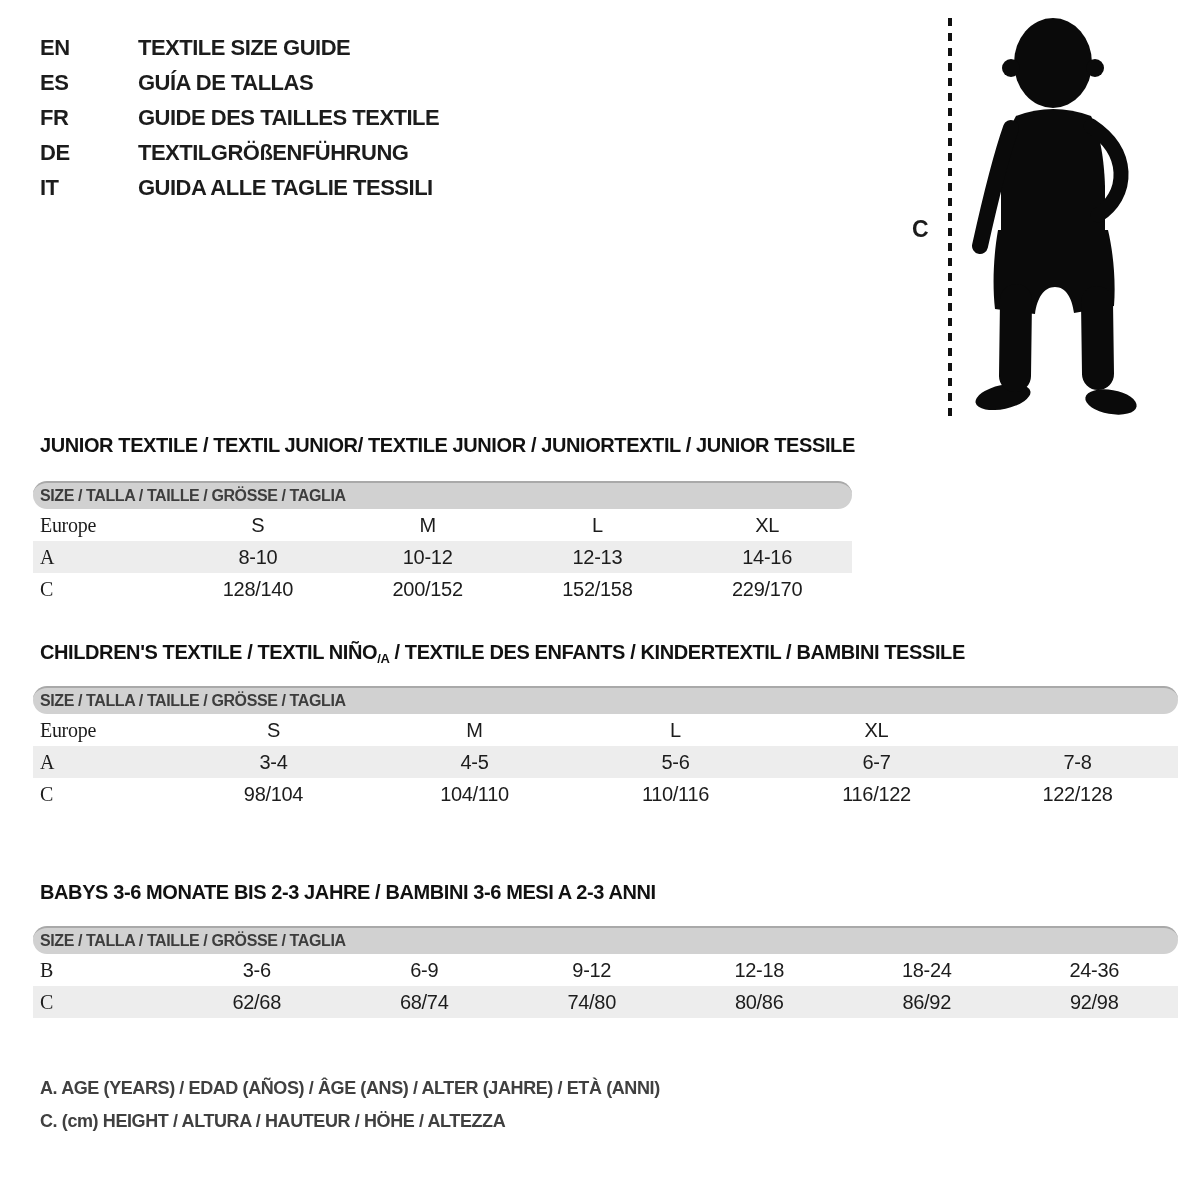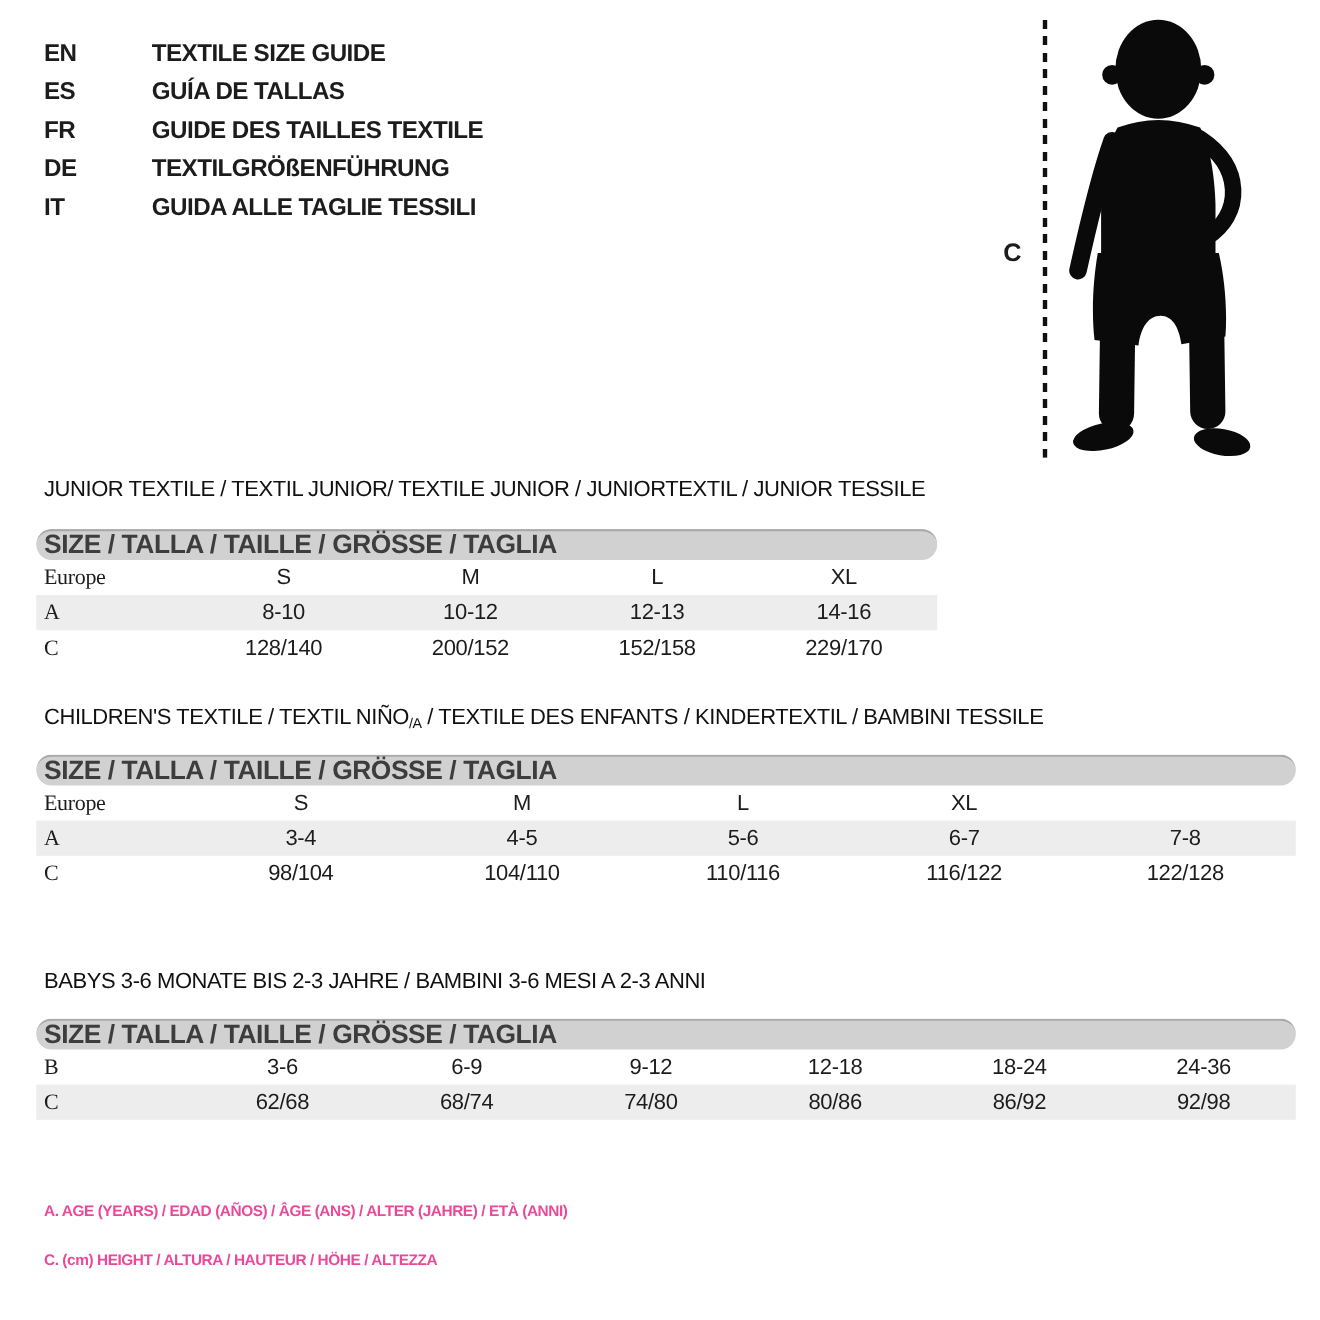--- a/index.html
+++ b/index.html
@@ -20,36 +20,36 @@
   .lang-code{display:inline-block;width:78px;}
   .lang-title{display:inline-block;margin-left:20px;}
 
   
   .measure-line{position:absolute;left:948px;top:18px;width:4px;height:398px;
     background:repeating-linear-gradient(to bottom,#101010 0 8px,transparent 8px 15px);}
   .measure-label{position:absolute;left:912px;top:216px;font-size:23px;font-weight:700;}
   .silhouette{position:absolute;left:971px;top:16px;overflow:visible;}
 
   
-  .section-heading{position:absolute;left:40px;font-size:20px;font-weight:400;letter-spacing:-0.4px;white-space:nowrap;color:#111;text-align:center;}
+  .section-heading{position:absolute;left:40px;font-size:20px;font-weight:700;letter-spacing:-0.4px;white-space:nowrap;color:#111;text-align:center;}
   .sub{font-size:13px;vertical-align:-4px;}
 
   
   .sg-table{position:absolute;left:33px;}
   .size-bar{height:28px;line-height:26px;background:var(--bar-bg);border-top:2px solid var(--bar-border);
-    padding-left:7px;font-size:24px;font-weight:700;letter-spacing:-0.4px;color:var(--bar-text);border-radius:14px;}
+    padding-left:7px;font-size:16px;font-weight:700;letter-spacing:-0.4px;color:var(--bar-text);border-radius:14px;}
   .t-row{display:grid;height:32px;line-height:32px;font-size:20px;letter-spacing:-0.3px;}
   .t-row.shaded{background:var(--shaded);}
   .t-label{text-align:left;padding-left:7px;font-weight:400;font-family:Liberation Serif, serif;}
   .header-row .t-label{font-weight:400;}
   .t-cell{text-align:center;}
 
   
   .legend{position:absolute;left:40px;top:1072px;}
-  .legend-line{height:33px;line-height:33px;font-size:14px;font-weight:700;letter-spacing:-0.4px;white-space:nowrap;color:#ec4899;margin-top:12px;}
+  .legend-line{height:33px;line-height:33px;font-size:18px;font-weight:700;letter-spacing:-0.4px;white-space:nowrap;color:#404040;}
 </style>
 </head>
 <body>
 
 <div class="page">
 
   <div class="languages" id="languages">
       <div class="lang-row"><span class="lang-code">EN</span><span class="lang-title">TEXTILE SIZE GUIDE</span></div>
       <div class="lang-row"><span class="lang-code">ES</span><span class="lang-title">GUÍA DE TALLAS</span></div>
       <div class="lang-row"><span class="lang-code">FR</span><span class="lang-title">GUIDE DES TAILLES TEXTILE</span></div>

